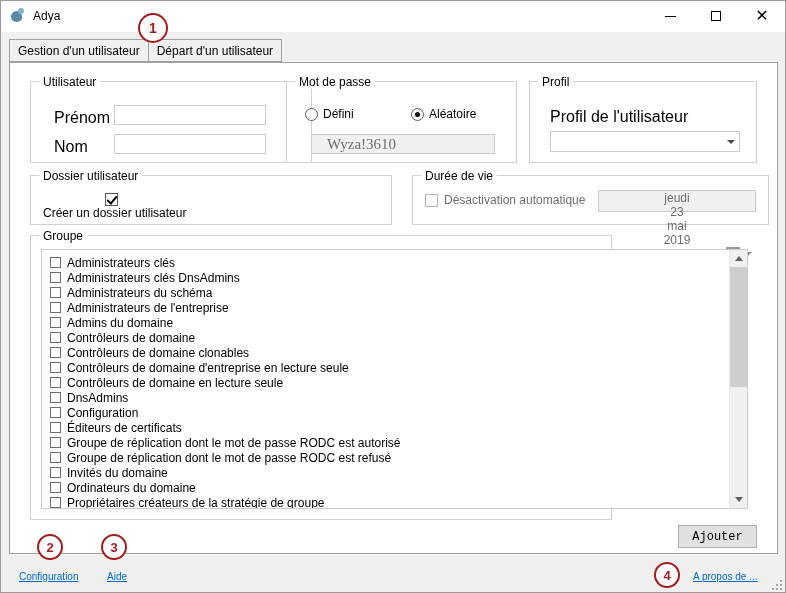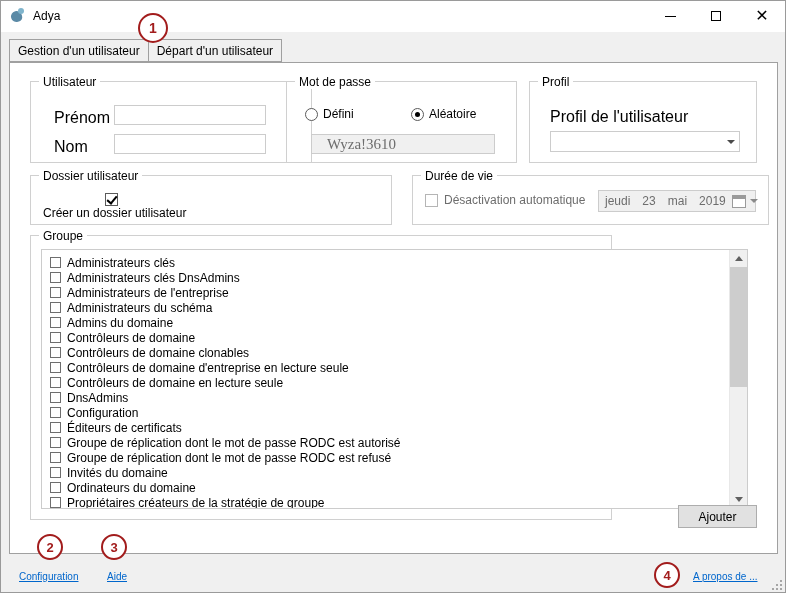--- a/index.html
+++ b/index.html
@@ -257,20 +257,21 @@
   
   .datepick {
     position: absolute;
     box-sizing: border-box;
     border: 1px solid #cccccc;
     background: #f0f0f0;
     display: flex;
     align-items: center;
     color: #6d6d6d;
     font-size: 12px;
+    flex-direction: column;
   }
   .datepick .seg { padding: 0 6px; }
   .datepick .dp-right {
     margin-left: auto;
     display: flex;
     align-items: center;
     padding-right: 3px;
   }
   .cal-icon {
     width: 14px; height: 13px;
@@ -517,25 +518,25 @@
           <div class="list-item">
             <span class="box"></span>
             <span>Administrateurs clés</span>
           </div>
           <div class="list-item">
             <span class="box"></span>
             <span>Administrateurs clés DnsAdmins</span>
           </div>
           <div class="list-item">
             <span class="box"></span>
+            <span>Administrateurs du schéma</span>
+          </div>
+          <div class="list-item">
+            <span class="box"></span>
             <span>Administrateurs de l'entreprise</span>
-          </div>
-          <div class="list-item">
-            <span class="box"></span>
-            <span>Administrateurs du schéma</span>
           </div>
           <div class="list-item">
             <span class="box"></span>
             <span>Admins du domaine</span>
           </div>
           <div class="list-item">
             <span class="box"></span>
             <span>Contrôleurs de domaine</span>
           </div>
           <div class="list-item">
@@ -585,21 +586,21 @@
 
         </div>
         <div class="scrollbar">
           <div class="sb-btn sb-up"></div>
           <div class="sb-thumb"></div>
           <div class="sb-btn sb-down" style="position:absolute;bottom:0;left:0;right:0;"></div>
         </div>
       </div>
     </div>
 
-    <div class="btn" style="left:668px; top:442px; width:79px; height:23px;">
+    <div class="btn" style="left:668px; top:462px; width:79px; height:23px;font-family:Liberation Mono, monospace;">
       <span>Ajouter</span>
     </div>
   </div>
 
   <div class="link" style="left:18px; top:570px;">Configuration</div>
   <div class="link" style="left:106px; top:570px;">Aide</div>
   <div class="link" style="left:692px; top:570px;">A propos de ...</div>
 
   <div class="grip">
     <i style="right:0; bottom:0;"></i>

